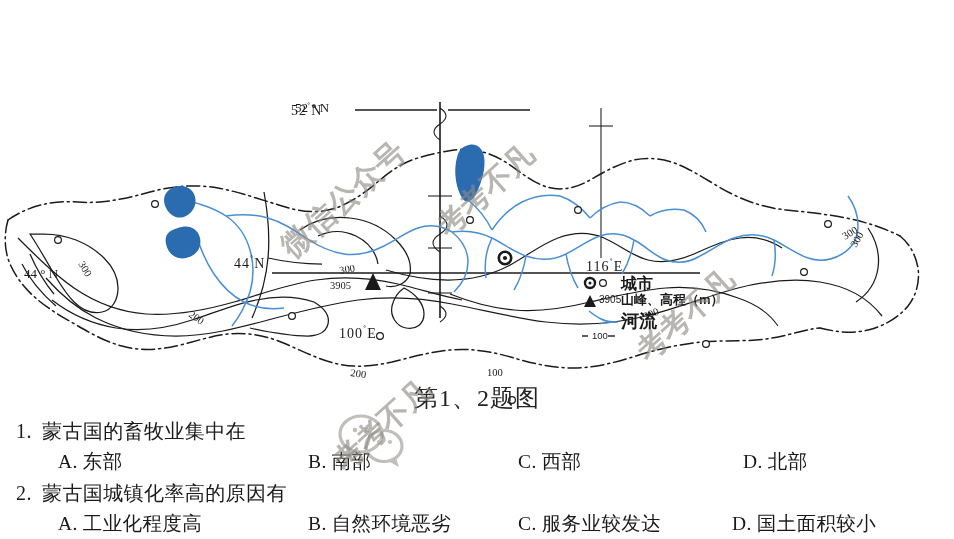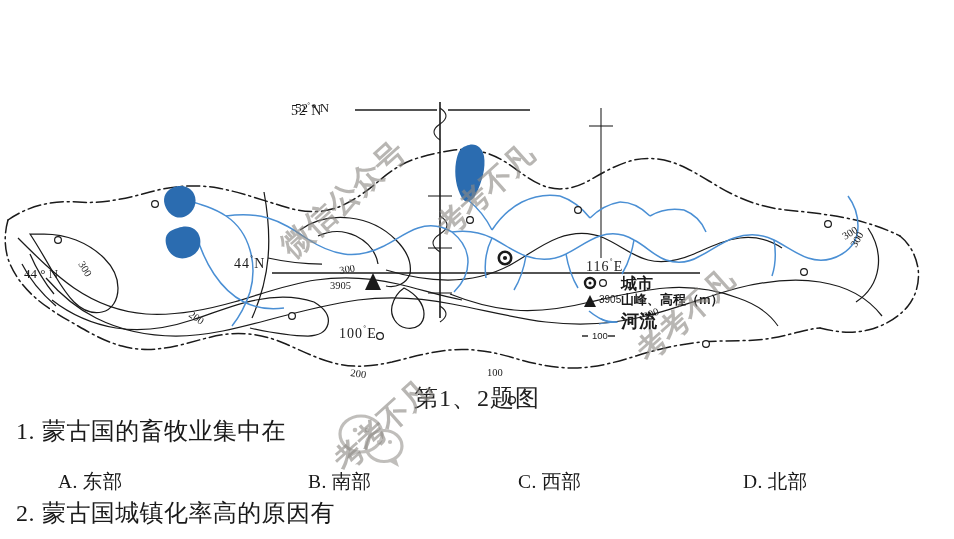--- a/index.html
+++ b/index.html
@@ -57,33 +57,32 @@
   }
 
   
   .questions {
     position: absolute;
     left: 16px;
     top: 416px;
     width: 930px;
   }
   .q-stem {
-    font-size: 24px;
+    font-size: 20px;
     line-height: 30px;
     letter-spacing: 0.4px;
     white-space: nowrap;
   }
   .q-num { display: inline-block; min-width: 26px; }
   .opts {
     position: relative;
     height: 32px;
     font-size: 19.5px;
     line-height: 32px;
     letter-spacing: 0.4px;
-    margin-top: 20px;
   }
   .opt {
     position: absolute;
     white-space: nowrap;
   }
   .opt .lab { margin-right: 5px; }
 
   
   .q1 .c0 { left: 42px; }
   .q1 .c1 { left: 292px; }
@@ -384,20 +383,34 @@
         <span class="lab">C.</span><span>西部</span>
       </div>
       <div class="opt c3">
         <span class="lab">D.</span><span>北部</span>
       </div>
     </div>
 
     <div class="q-stem">
       <span class="q-num">2.</span><span>蒙古国城镇化率高的原因有</span>
     </div>
+    <div class="opts q2">
+      <div class="opt c0">
+        <span class="lab">A.</span><span>工业化程度高</span>
+      </div>
+      <div class="opt c1">
+        <span class="lab">B.</span><span>自然环境恶劣</span>
+      </div>
+      <div class="opt c2">
+        <span class="lab">C.</span><span>服务业较发达</span>
+      </div>
+      <div class="opt c3">
+        <span class="lab">D.</span><span>国土面积较小</span>
+      </div>
+    </div>
   </div>
 
   <div class="wm-layer">
     <div class="wm wm-a">微信公众号</div>
     <div class="wm wm-b">考考不凡</div>
     <div class="wm wm-c">考考不凡</div>
     <div class="wm wm-d">考考不凡</div>
 
     <svg class="wm-logo" width="76" height="62" viewBox="0 0 76 62">
       <g fill="none" stroke="#8d8a85" stroke-width="3.2">

